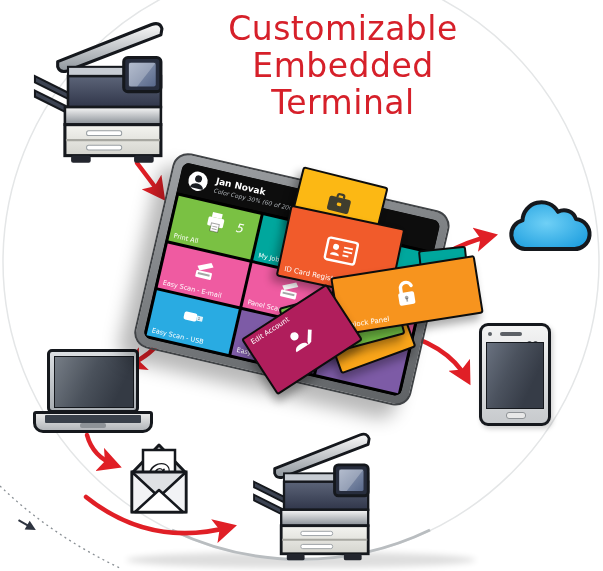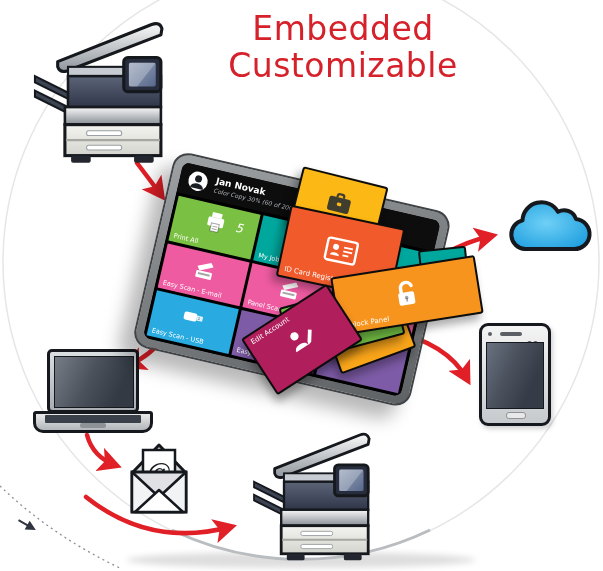--- a/index.html
+++ b/index.html
@@ -113,22 +113,23 @@
     <path d="M137,163 Q150,180 161,195" marker-end="url(#ah)"></path>
     <path d="M447,253 Q465,242 491,236" marker-end="url(#ah)"></path>
     <path d="M391,331 Q447,343 467,379" marker-end="url(#ah)"></path>
     <path d="M164,336 Q152,355 129,365" marker-end="url(#ah)"></path>
     <path d="M87,435 Q93,457 115,465" marker-end="url(#ah)"></path>
     <path d="M86,497 Q150,548 230,527" marker-end="url(#ah)"></path>
   </g>
 </svg>
 
 <div class="title">
+  <div>Customizable</div>
   <div>Embedded</div>
-  <div>Customizable</div>
+  <div>Terminal</div>
 </div>
 
 <svg width="0" height="0" style="position:absolute">
   <defs>
     <linearGradient id="lidG" x1="0" y1="0" x2="0" y2="1">
           <stop offset="0" stop-color="#fafafa"></stop>
           <stop offset="1" stop-color="#8e959c"></stop>
         </linearGradient>
     <linearGradient id="panG" x1="0" y1="0" x2="0" y2="1">
           <stop offset="0" stop-color="#5c6478"></stop>

